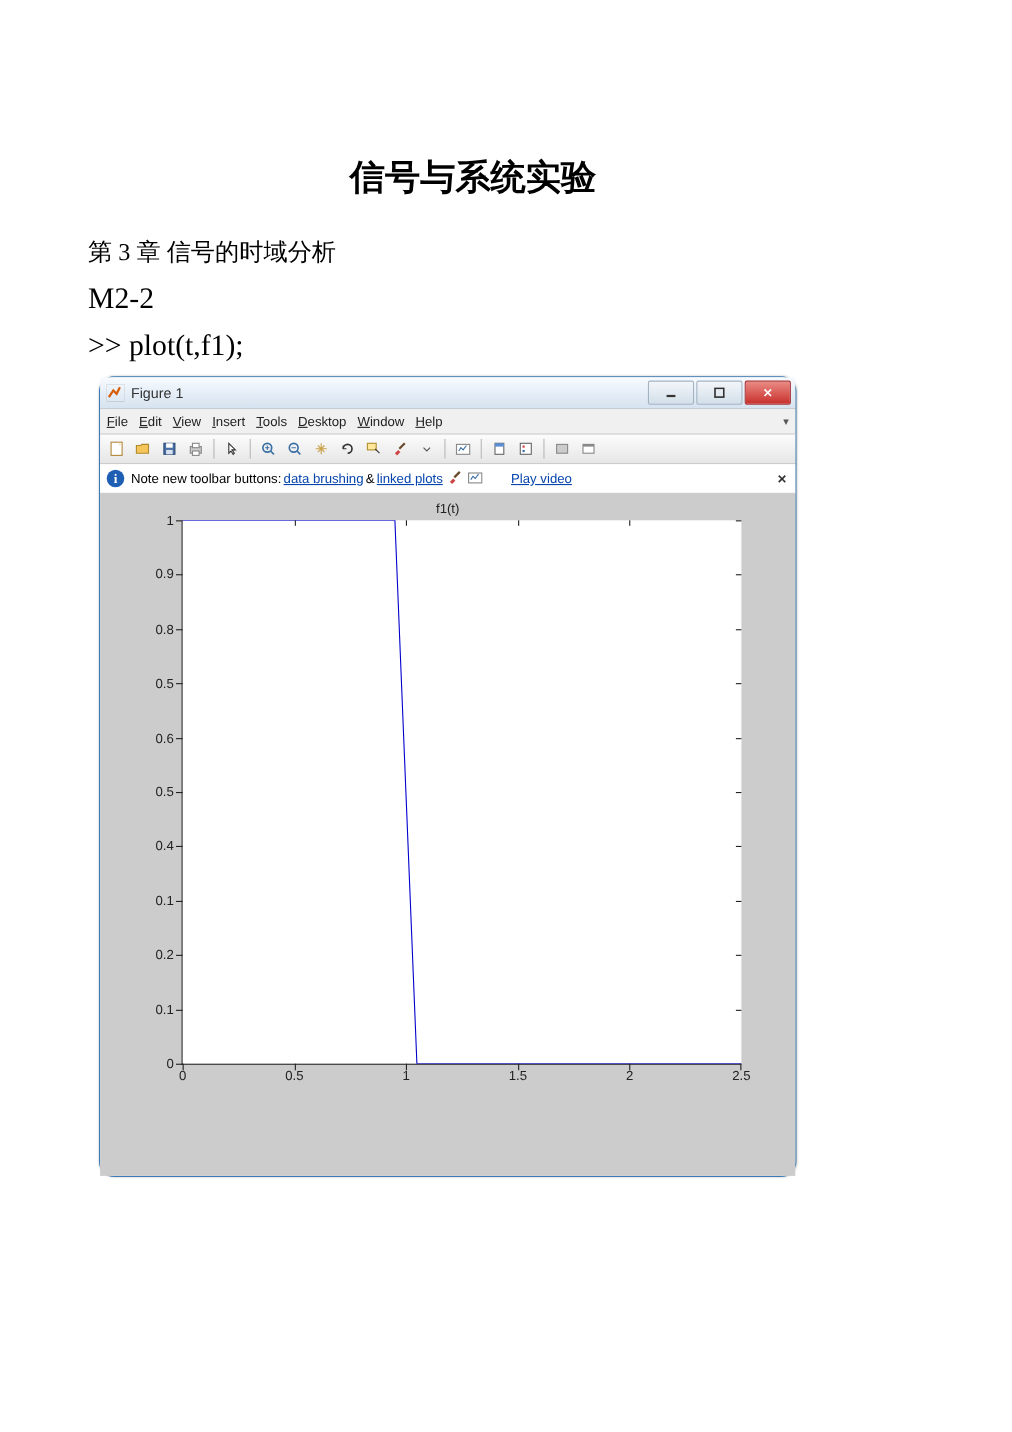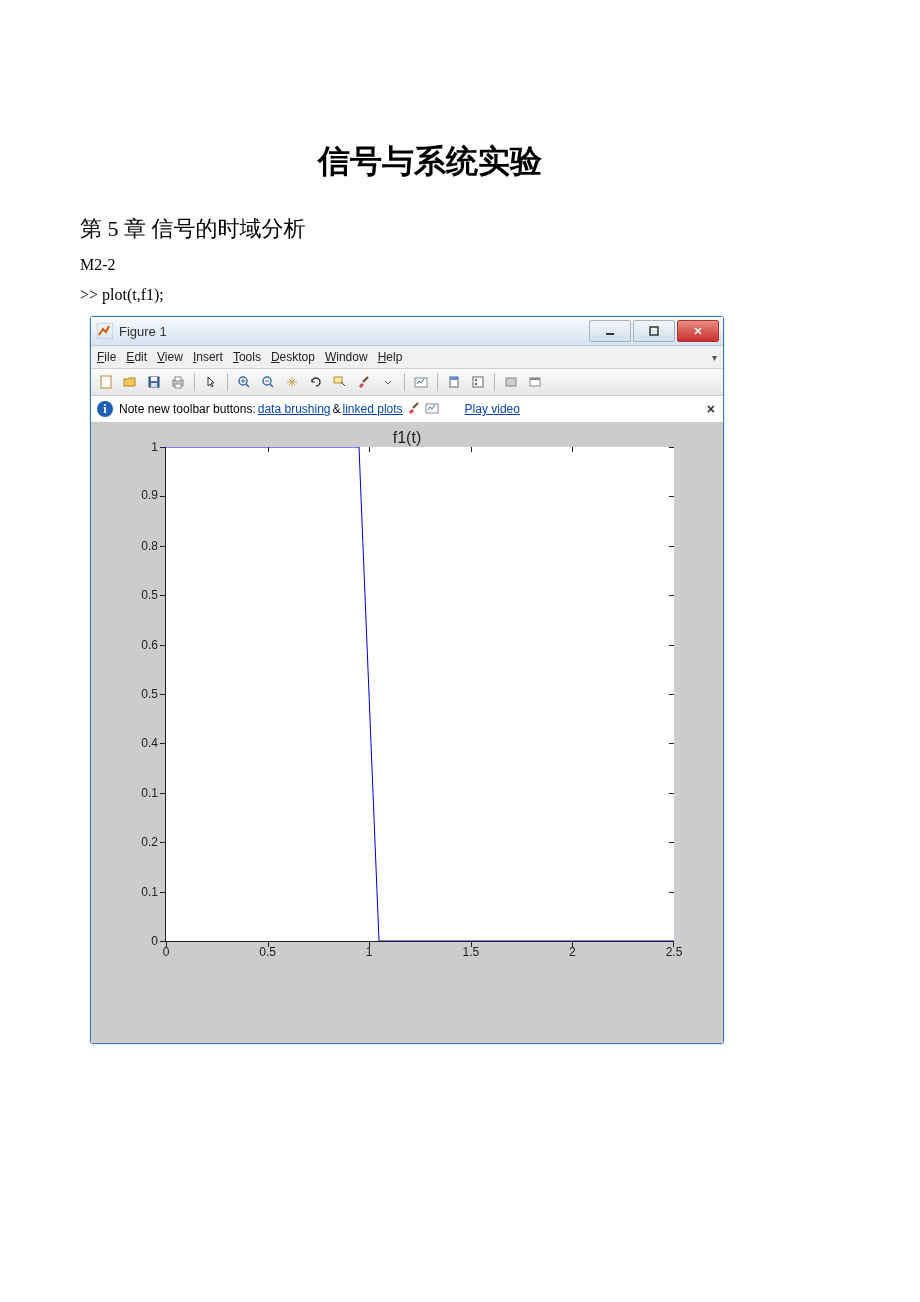--- a/index.html
+++ b/index.html
@@ -19,29 +19,29 @@
     text-align: center;
     margin-bottom: 30px;
   }
   .subtitle {
     font-family: "SimSun", "Songti SC", serif;
     font-size: 22px;
     margin-bottom: 12px;
   }
   .code-line {
     font-family: "Times New Roman", serif;
-    font-size: 16px;
+    font-size: 27px;
     margin-bottom: 12px;
     margin-top: 11px;
   }
   .figure-window {
     width: 632px;
     margin-left: 10px;
     border: 1px solid #3b7bb5;
-    border-radius: 3px;
+    border-radius: 14px;
     background: #f0f0f0;
     box-shadow: 0 0 2px rgba(0,0,0,0.3);
   }
   .titlebar {
     height: 28px;
     background: linear-gradient(to bottom, #f8fbff 0%, #e6eef7 50%, #d6e3f0 100%);
     display: flex;
     align-items: center;
     padding: 0 4px;
     border-bottom: 1px solid #c0c8d0;
@@ -170,21 +170,21 @@
   }
   .plot-area {
     background: #cccccc;
     padding: 4px 4px 30px 4px;
     position: relative;
     height: 586px;
   }
   .plot-title {
     text-align: center;
     font-family: Arial, sans-serif;
-    font-size: 16px;
+    font-size: 12px;
     color: #222;
     padding-top: 2px;
   }
   .axes {
     position: absolute;
     left: 74px;
     top: 24px;
     width: 508px;
     height: 494px;
     background: #fff;
@@ -252,21 +252,21 @@
     letter-spacing: 1px;
     pointer-events: none;
     white-space: nowrap;
   }
 </style>
 </head>
 <body>
 
 <div class="page">
   <div class="title">信号与系统实验</div>
-  <div class="subtitle">第 5 章 信号的时域分析</div>
+  <div class="subtitle">第 3 章 信号的时域分析</div>
   <div class="code-line">M2-2</div>
   <div class="code-line">&gt;&gt; plot(t,f1);</div>
 
   <div class="figure-window">
     <div class="titlebar">
       <span class="app-icon">
         <svg width="16" height="16" viewBox="0 0 16 16">
           <path d="M2 12 L6 6 L9 9 L12 3" stroke="#d85b00" stroke-width="2" fill="none"></path>
           <rect x="0" y="0" width="16" height="16" fill="none" stroke="#888" stroke-width="0.5"></rect>
         </svg>

